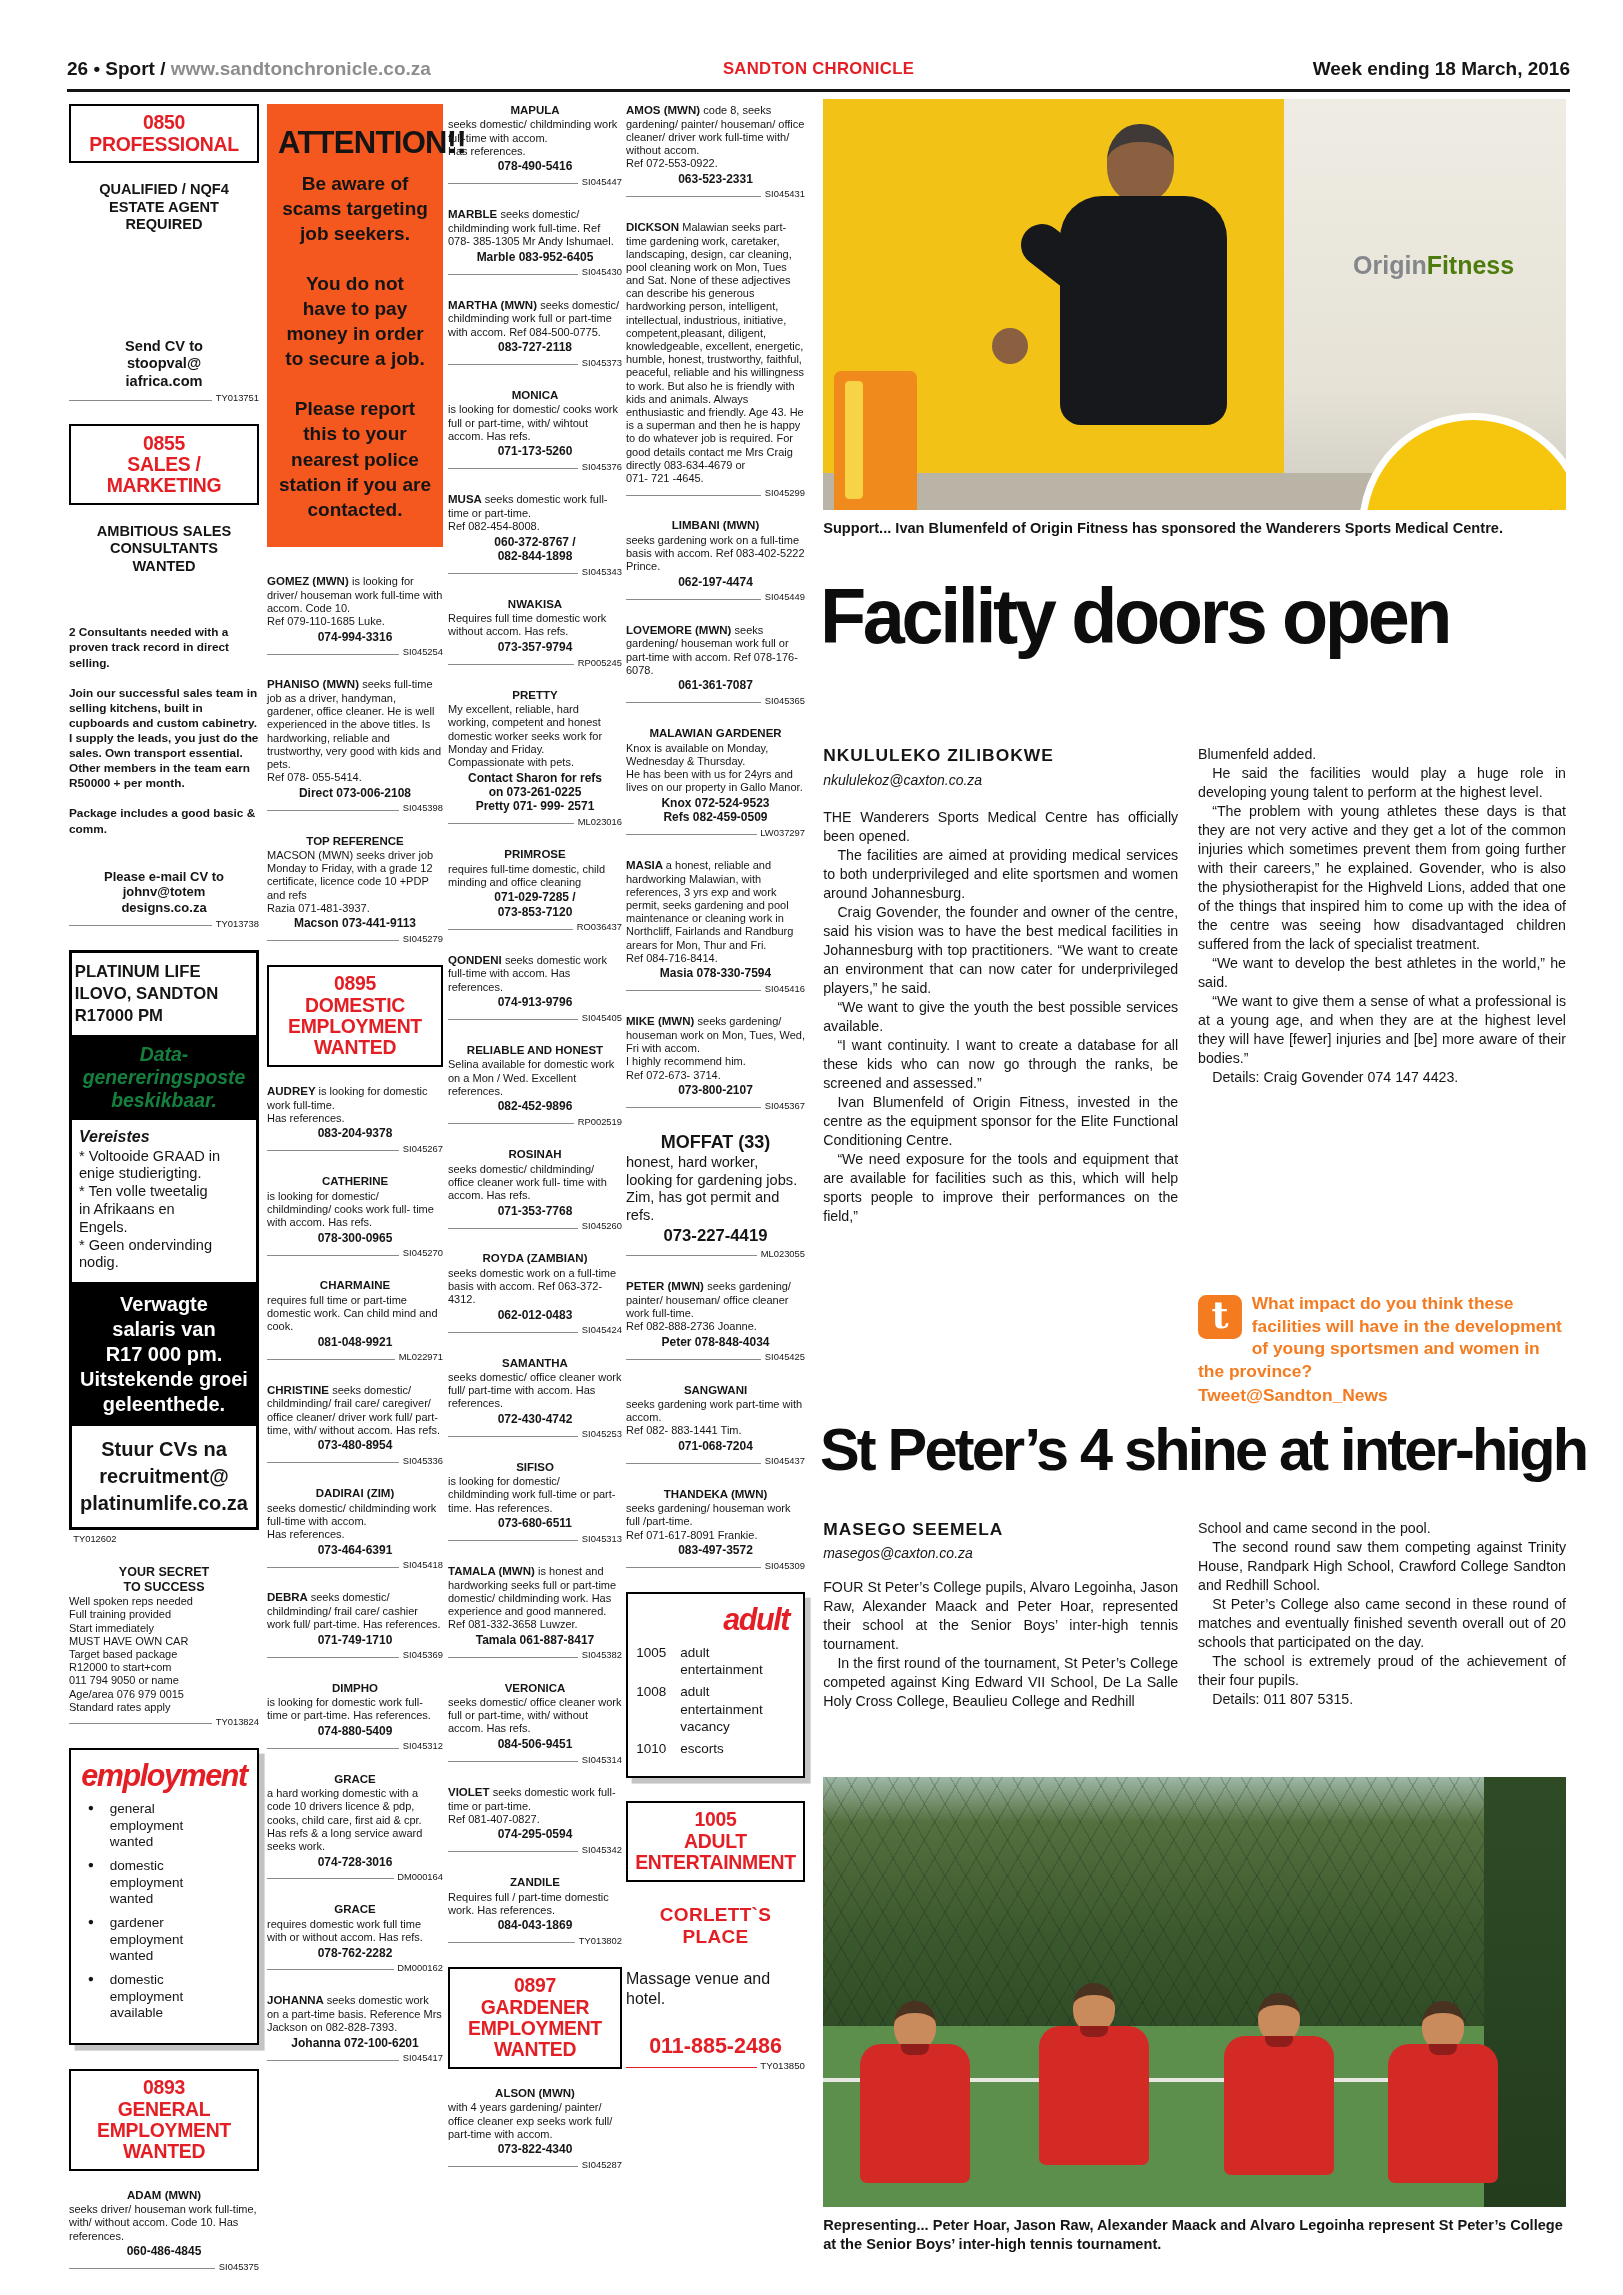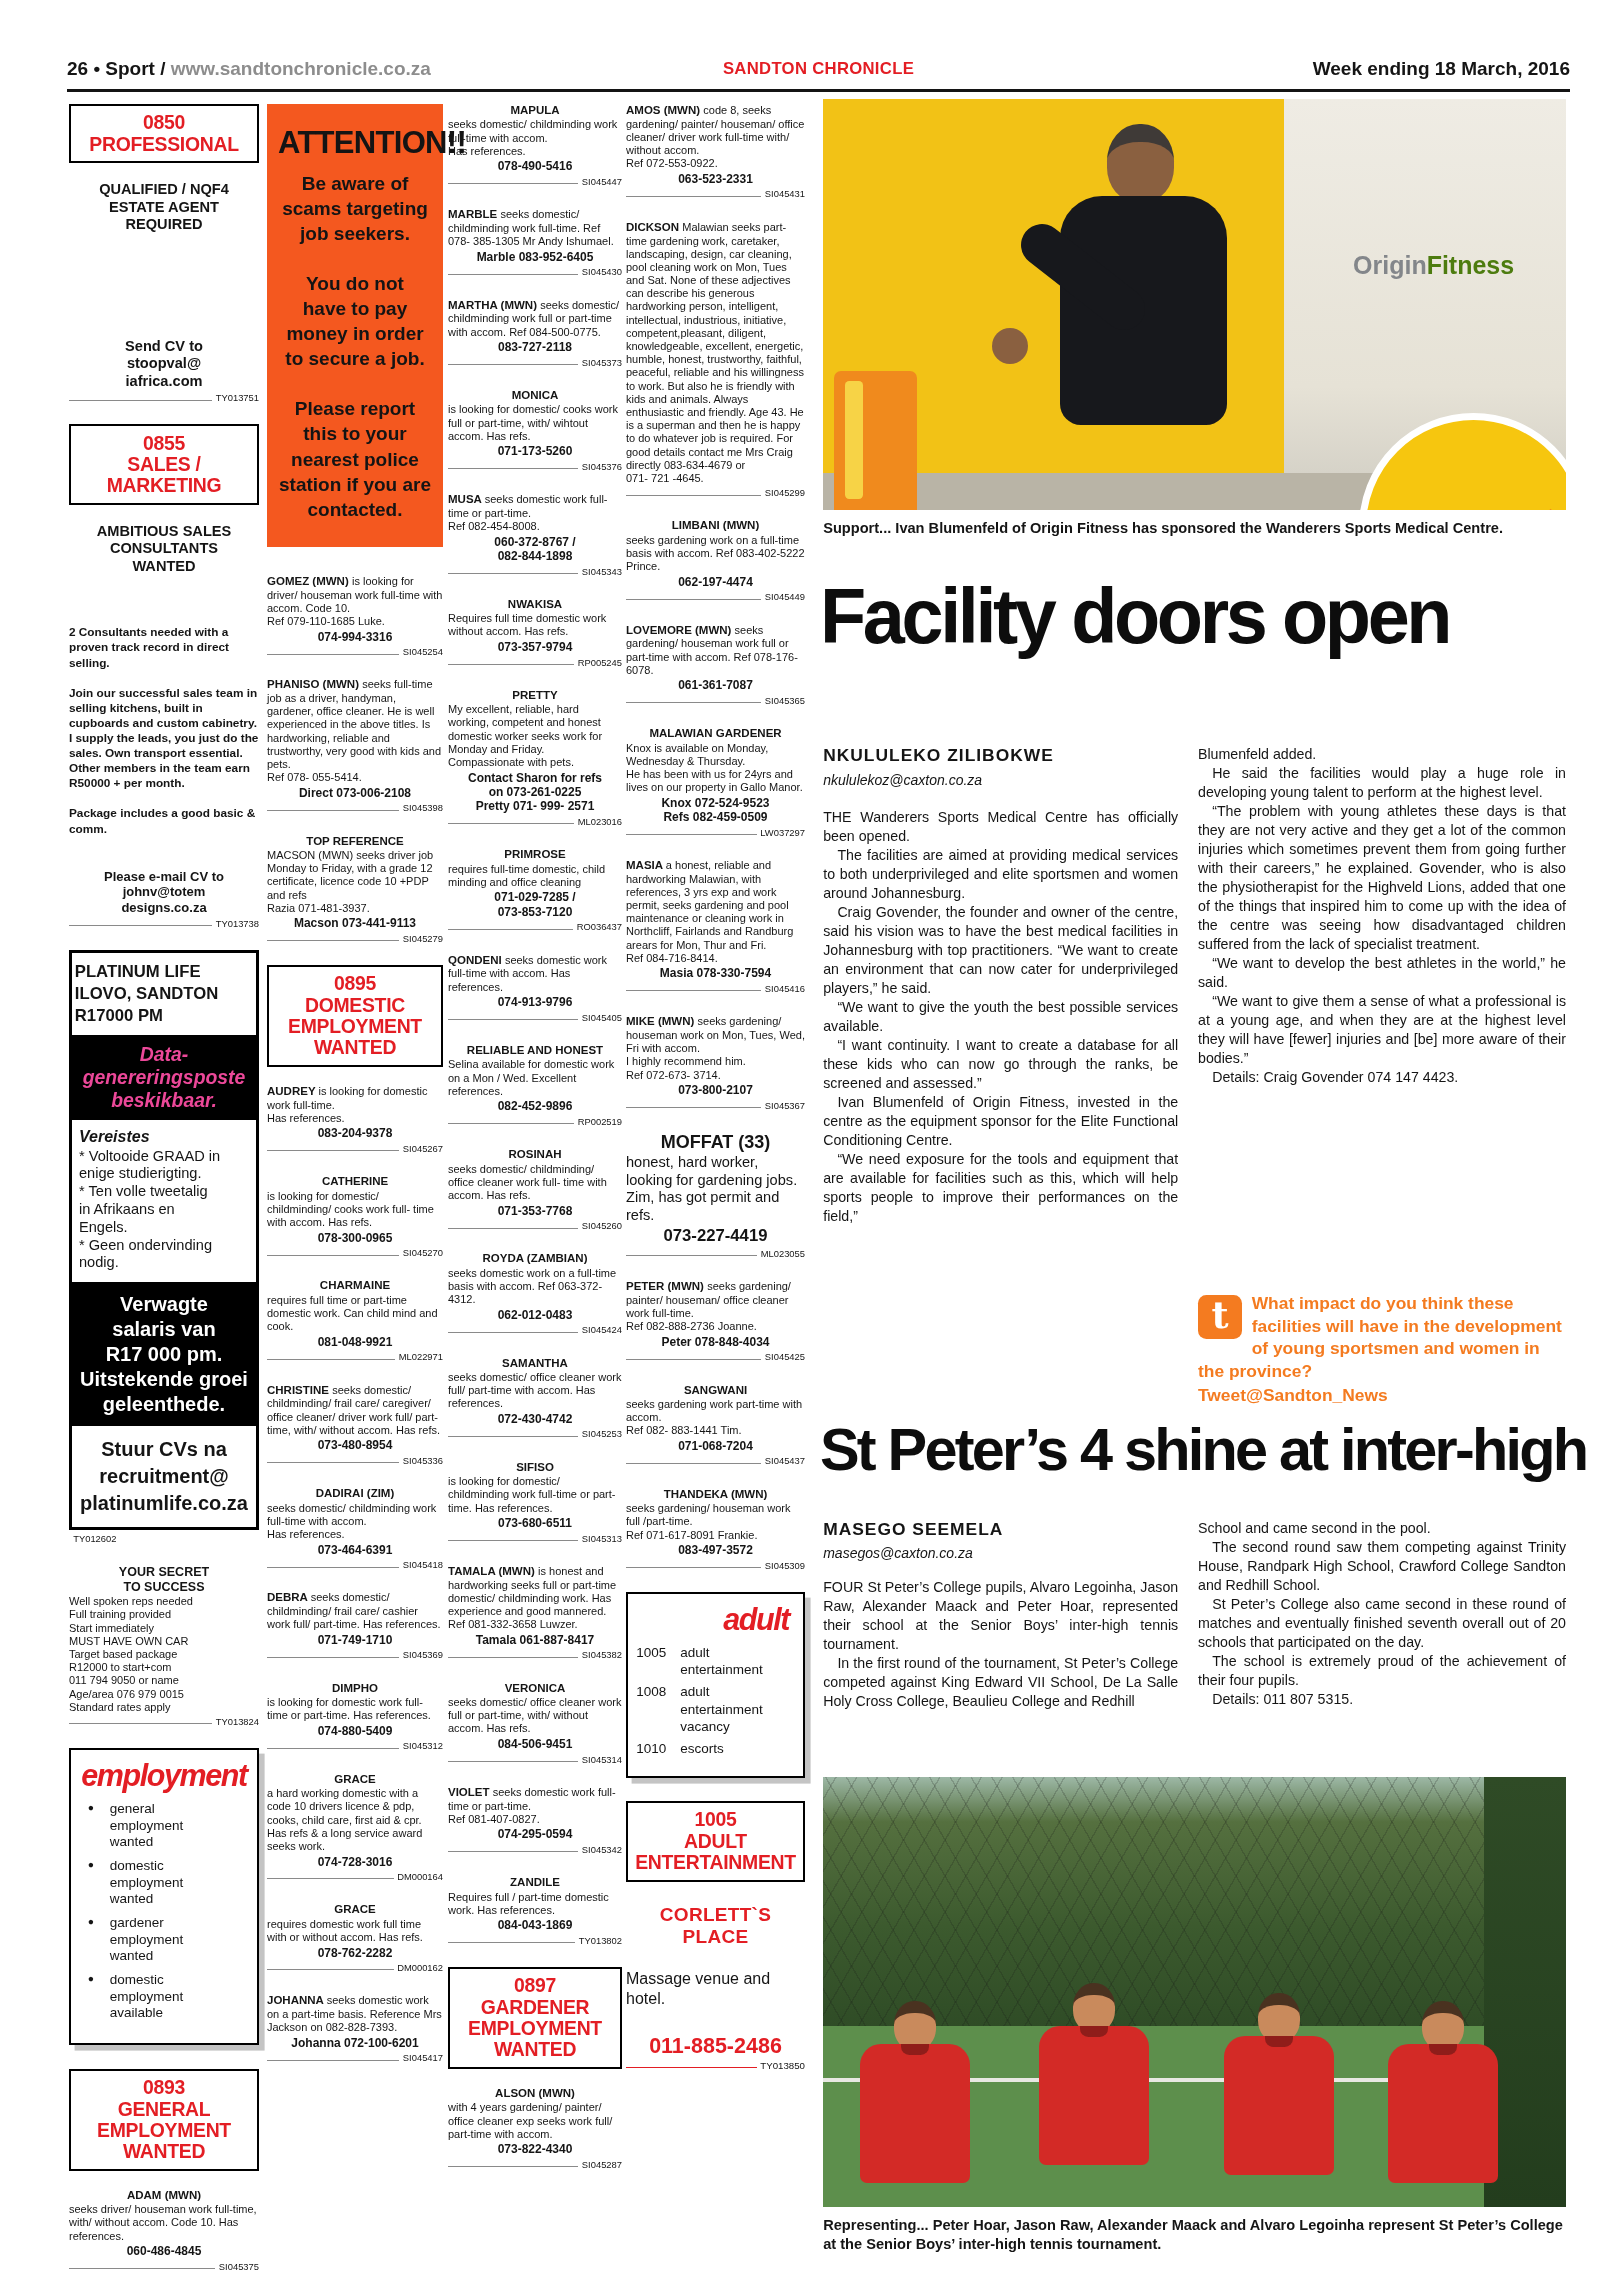--- a/index.html
+++ b/index.html
@@ -43,21 +43,21 @@
   .gap-lg .ad-phone{margin-top:104px;font-size:14.6px}
   .gap-md .ad-body{margin-top:50px}
   .gap-md .ad-phone{margin-top:32px;font-size:13px}
 
   .attention{background:#f4581f;padding:21px 11px 25px;text-align:center;margin-bottom:28px;color:#141414}
   .attention-title{font-weight:bold;font-size:31px;letter-spacing:-0.7px}
   .attention-body{font-weight:bold;font-size:19px;line-height:1.32;white-space:pre-line;margin-top:9.7px}
 
   .platinum{border:3.5px solid #000;background:#fff}
   .plat-title{font-weight:bold;text-align:left;font-size:16.7px;line-height:1.3;padding:8.3px 2.8px;white-space:pre-line}
-  .plat-block{background:#000;color:#ec4899;font-weight:bold;font-style:italic;text-align:center;font-size:19.4px;line-height:1.18;padding:8.3px 2.8px;white-space:pre-line}
+  .plat-block{background:#000;color:#15803d;font-weight:bold;font-style:italic;text-align:center;font-size:19.4px;line-height:1.18;padding:8.3px 2.8px;white-space:pre-line}
   .plat-block2{background:#000;color:#fff;font-weight:bold;text-align:center;font-size:20px;line-height:1.25;padding:9.7px 2.8px;white-space:pre-line}
   .plat-req{padding:7px 7px 9.7px;font-size:14.6px;line-height:1.22}
   .plat-req-title{font-weight:bold;font-style:italic;font-size:16px}
   .plat-bullets{white-space:pre-line;margin-top:1.4px}
   .plat-footer{font-weight:bold;text-align:center;font-size:20px;line-height:1.35;padding:9.7px 2.8px;white-space:pre-line}
   .code-plain{font-size:9.4px;margin:2.8px 0 21px 4.2px}
 
   .logo-box{border:2.8px solid #000;background:#fff;box-shadow:5.6px 5.6px 0 #c4c4c4;padding:9.7px 8.3px 14px;margin-bottom:23.6px}
   .logo-title{color:#e31e24;font-weight:bold;font-style:italic;font-size:30.5px;text-align:center;letter-spacing:-1.4px;line-height:1}
   .logo-title.right{text-align:right;padding-right:5.6px}

